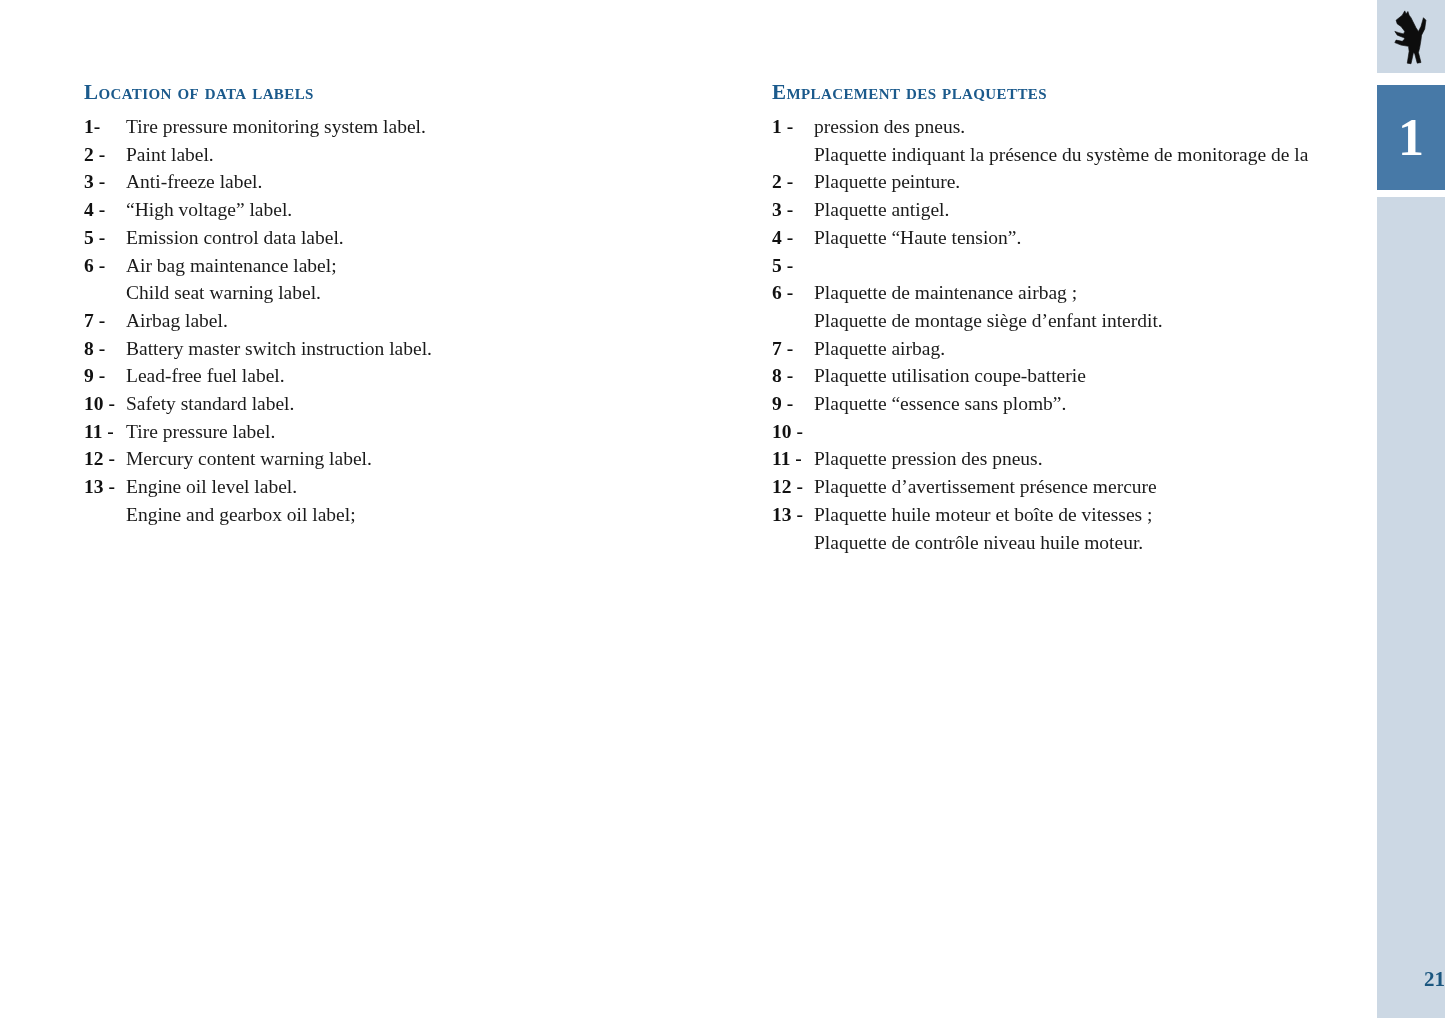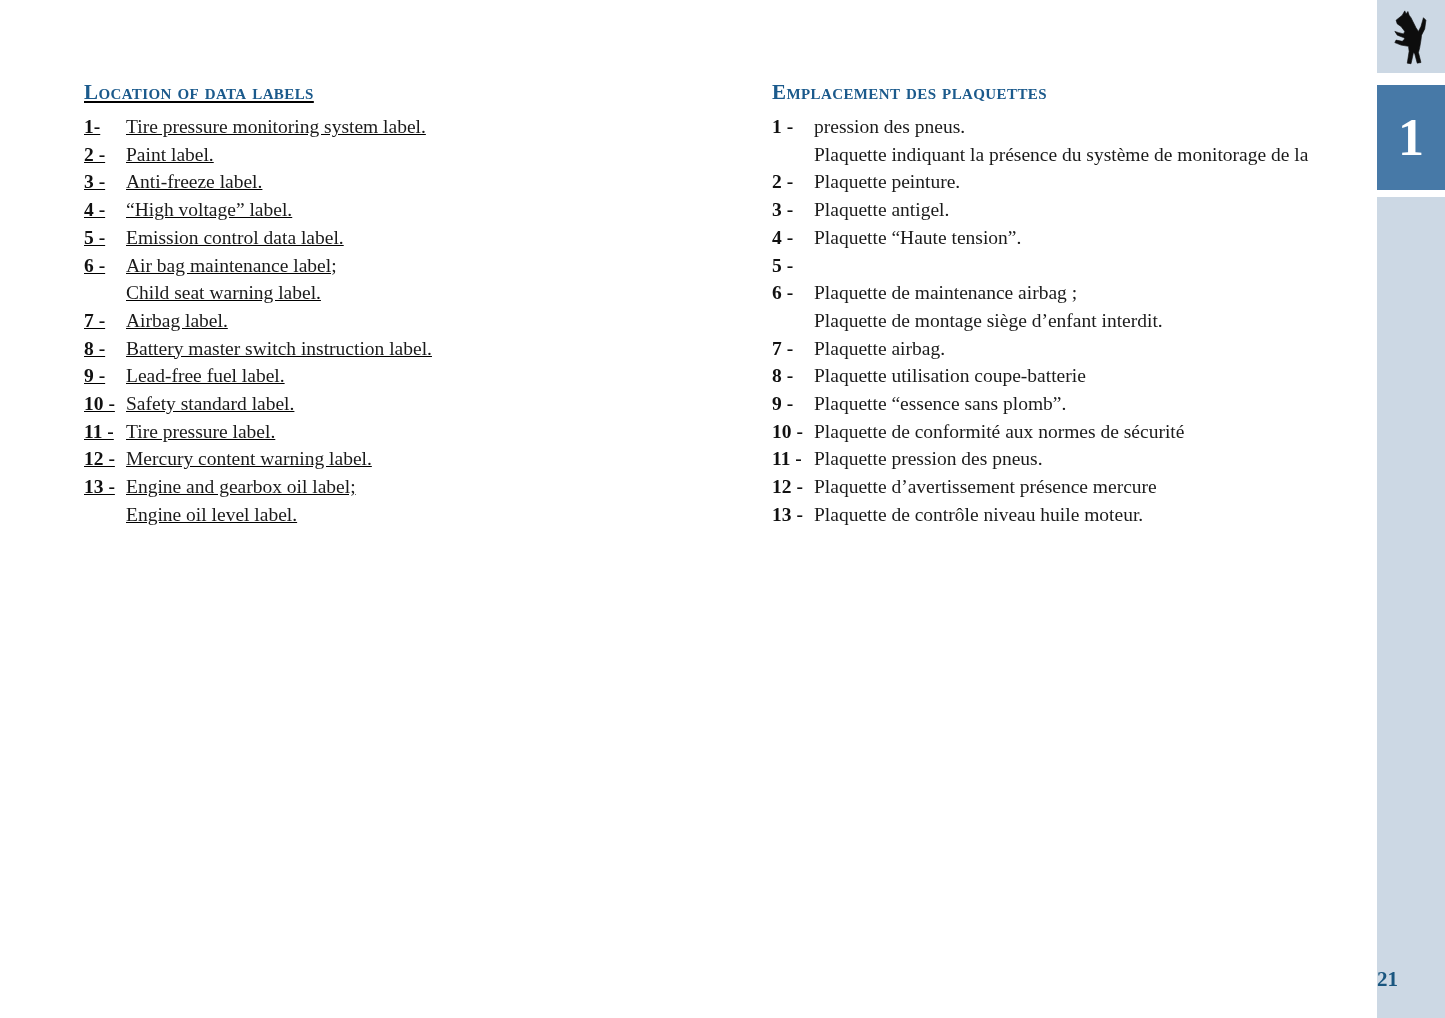--- a/index.html
+++ b/index.html
@@ -14,21 +14,21 @@
   .page {
     position: relative;
     width: 1445px;
     height: 1018px;
     background: #ffffff;
   }
   .col {
     position: absolute;
     top: 80px;
   }
-  .col-en { left: 84px;  width: 600px; text-decoration: underline; }
+  .col-en { left: 84px;  width: 600px; }
   .col-fr { left: 735px; width: 625px; margin-left: 37px; }
   h2.heading {
     margin: 0 0 9px 0;
     font-size: 21px;
     line-height: 24px;
     font-weight: bold;
     font-variant: small-caps;
     letter-spacing: 0.4px;
     color: #1b5a8c;
   }
@@ -88,21 +88,21 @@
   .strip-rest {
     flex: 1;
     background: #ccd8e4;
     position: relative;
   }
   .page-number {
     position: absolute;
     bottom: 26px;
     left: 0;
     width: 100%;
-    text-align: left;
+    text-align: right;
     color: #1a567f;
     font-size: 21px;
     font-weight: bold;
   }
   .horse-svg { width: 38px; height: 56px; }
 </style>
 </head>
 <body>
 
 <div class="page">
@@ -179,22 +179,22 @@
         </div>
         <div class="item">
           <span class="num">12 -</span>
           <span class="txt">
             <span class="l">Mercury content warning label.</span>
           </span>
         </div>
         <div class="item">
           <span class="num">13 -</span>
           <span class="txt">
+            <span class="l">Engine oil level label.</span>
             <span class="l">Engine and gearbox oil label;</span>
-            <span class="l">Engine oil level label.</span>
           </span>
         </div>
       </div>
   </div>
 
   <div class="col col-fr">
     <h2 class="heading">Emplacement des plaquettes</h2>
     <div class="list" id="list-fr">
         <div class="item">
           <span class="num">1 -</span>
@@ -244,39 +244,37 @@
           </span>
         </div>
         <div class="item">
           <span class="num">9 -</span>
           <span class="txt">
             <span class="l">Plaquette “essence sans plomb”.</span>
           </span>
         </div>
         <div class="item">
           <span class="num">10 -</span>
-          <span class="txt">
-            <span class="l">Plaquette de conformité aux normes de sécurité</span>
-          </span>
         </div>
         <div class="item">
           <span class="num">11 -</span>
           <span class="txt">
             <span class="l">Plaquette pression des pneus.</span>
           </span>
         </div>
         <div class="item">
           <span class="num">12 -</span>
           <span class="txt">
             <span class="l">Plaquette d’avertissement présence mercure</span>
           </span>
         </div>
         <div class="item">
           <span class="num">13 -</span>
           <span class="txt">
+            <span class="l">Plaquette huile moteur et boîte de vitesses ;</span>
             <span class="l">Plaquette de contrôle niveau huile moteur.</span>
           </span>
         </div>
       </div>
   </div>
 
   <div class="sidebar">
     <div class="logo-box">
       <svg class="horse-svg" viewBox="0 0 60 90">
         <path fill="#0d0d0d" stroke="#0d0d0d" stroke-width="1" stroke-linejoin="round" d="

